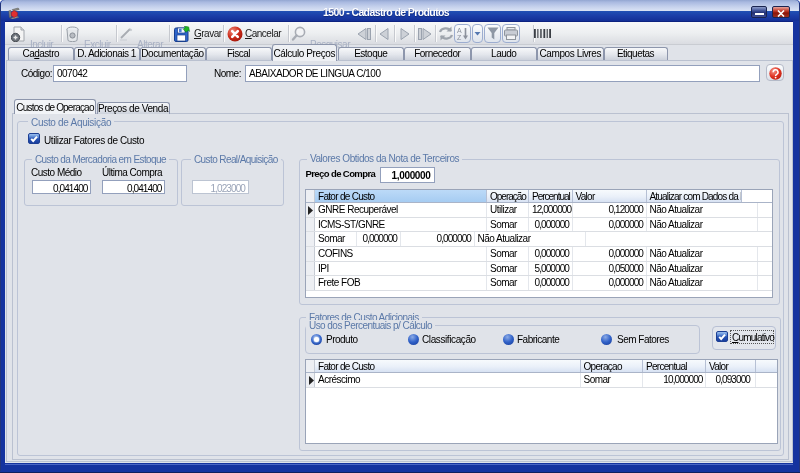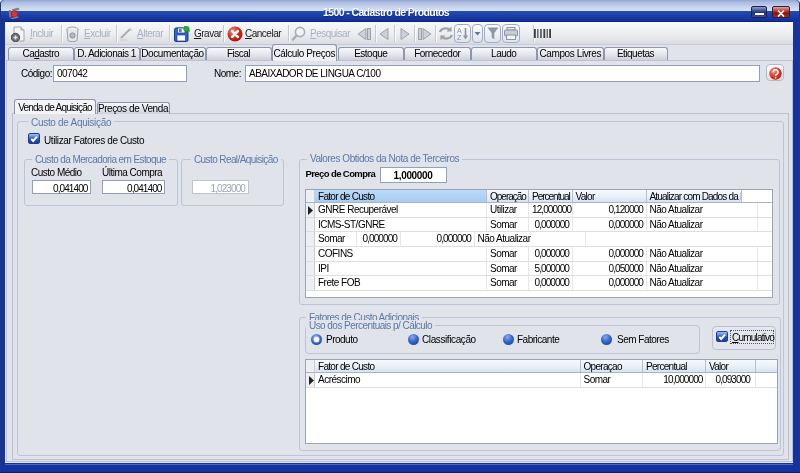--- a/index.html
+++ b/index.html
@@ -27,21 +27,21 @@
   background:linear-gradient(#e8a49c 0%, #c03828 40%, #8c1408 60%, #a03020 100%); }
 
 
 #client { position:absolute; left:5px; top:21px; width:788px; height:442px;
   background:#e0e3e9; border-top:1px solid #0d2280; }
 
 #toolbar { position:absolute; left:5px; top:22px; width:788px; height:23px;
   background:linear-gradient(#f7f8f9 0%, #edeff1 50%, #dadce1 100%);
   border-bottom:1px solid #c9ccd2; }
 .tb-txt { position:absolute; top:28px; font-size:10px; color:#1a1a1a; white-space:nowrap; }
-.tb-dis { color:#a9b1c4; }
+.tb-dis { color:#a9b1c4;margin-top:11px; }
 .tb-sep { position:absolute; top:25px; width:1px; height:17px; background:#c6c9cf; box-shadow:1px 0 0 #fafafa; }
 
 
 .tab1 { position:absolute; top:46.5px; height:13px; border:1px solid #8d96ac; border-bottom:none;
   border-radius:3px 3px 0 0; background:linear-gradient(#f7f8fa 0%, #e3e6ec 55%, #ccd1db 100%);
   text-align:center; font-size:10px; padding-top:0.5px; white-space:nowrap; overflow:hidden; z-index:2; }
 #tab1-active { position:absolute; top:43.5px; height:17px; border:1px solid #8d96ac; border-bottom:none;
   border-radius:3px 3px 0 0; background:#eef0f4; text-align:center; font-size:10px; padding-top:3px; z-index:5; white-space:nowrap; }
 
 
@@ -246,21 +246,21 @@
             <stop offset="0.5" stop-color="#e03424"></stop>
             <stop offset="1" stop-color="#b01608"></stop>
       </radialGradient>
         </defs>
       <circle cx="6.5" cy="6.5" r="6.2" fill="url(#hg)"></circle>
       <path d="M4.2 5.2 a2.4 2.4 0 1 1 3.4 2.2 c-0.8 0.4 -1 0.8 -1 1.6" fill="none" stroke="#fff" stroke-width="1.5"></path>
         <circle cx="6.6" cy="10.6" r="0.9" fill="#fff"></circle>
     </svg>
   </div>
 
-  <div id="tab2-active">Venda de Aquisição</div>
+  <div id="tab2-active">Custos de Operaçao</div>
   <div class="tab2">Preços de Venda</div>
   <div id="page2"></div>
 
   <div class="grp" style="left:17px;top:121px;width:766.5px;height:334.5px"></div>
   <div class="glabel" style="left:28px;top:117px">Custo de Aquisição</div>
   <div class="cb" style="left:28px;top:132.5px">
     <svg style="left:0;top:0" width="10" height="10" viewBox="0 0 10 10">
         <path d="M2.2 4.8 L4.2 7 L8 2.6" stroke="#fff" stroke-width="2" fill="none"></path>
       </svg>
   </div>
@@ -273,21 +273,21 @@
   <div class="field num" style="left:32px;top:180px;width:59px;height:14px;text-align:right;padding:1.5px 2.5px 0 2px">0,041400</div>
   <div class="field num" style="left:102px;top:180px;width:63px;height:14px;text-align:right;padding:1.5px 2.5px 0 2px">0,041400</div>
 
   <div class="grp" style="left:181px;top:159px;width:103px;height:47px"></div>
   <div class="glabel" style="left:191px;top:153.5px;letter-spacing:-0.6px">Custo Real/Aquisição</div>
   <div class="field num" style="left:191.5px;top:180px;width:57px;height:14px;text-align:right;color:#9aa4b8;border-color:#bcc4d2;padding:1.5px 2.5px 0 2px">1,023000</div>
 
   <div class="grp" style="left:299px;top:158.5px;width:480.5px;height:146.5px"></div>
   <div class="glabel" style="left:307px;top:153px;letter-spacing:-0.45px">Valores Obtidos da Nota de Terceiros</div>
   <div class="lbl" style="left:305.5px;top:168px;font-weight:bold;font-size:9.5px;letter-spacing:-0.6px">Preço de Compra</div>
-  <div class="field" style="left:379.5px;top:166.5px;width:67px;height:16.5px;text-align:center;font-weight:bold;letter-spacing:-0.35px;padding:2.5px 3px 0 3px">1,000000</div>
+  <div class="field" style="left:379.5px;top:166.5px;width:55px;height:16.5px;text-align:right;font-weight:bold;letter-spacing:-0.35px;padding:2.5px 3px 0 3px">1,000000</div>
 
   <div class="grid" style="left:304.5px;top:188.5px;width:468.5px;height:109px">
     <div class="ghead">
       <div class="hc ind" style="width:9.5px"></div>
       <div class="hc blue" style="width:172px">Fator de Custo</div>
       <div class="hc" style="width:42px;letter-spacing:-1px">Operação</div>
       <div class="hc" style="width:43.5px;letter-spacing:-1px">Percentual</div>
       <div class="hc" style="width:74px">Valor</div>
       <div class="hc" style="width:95px;letter-spacing:-0.8px">Atualizar com Dados da Nota</div>
       <div class="hc fill" style="flex:1"></div>

